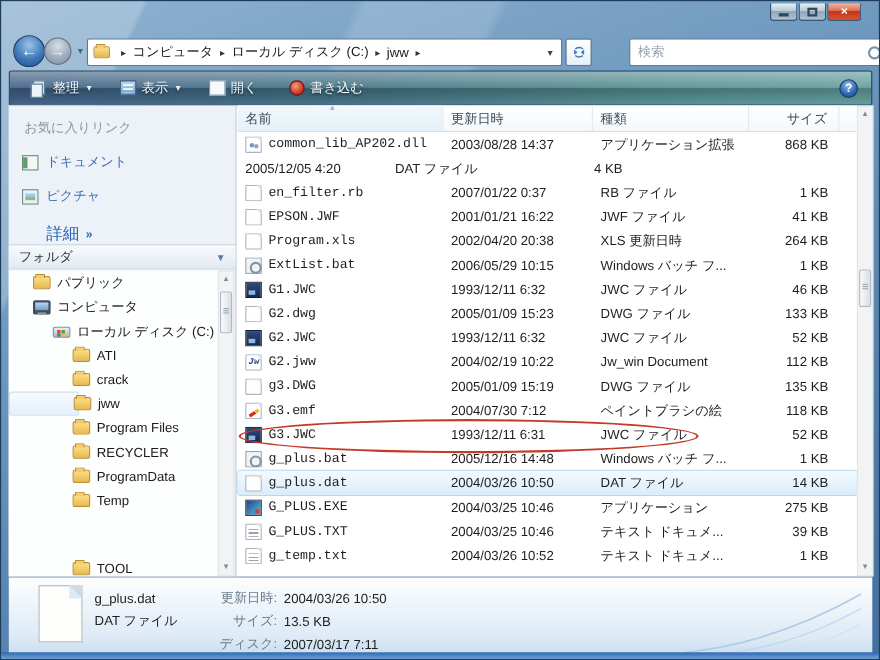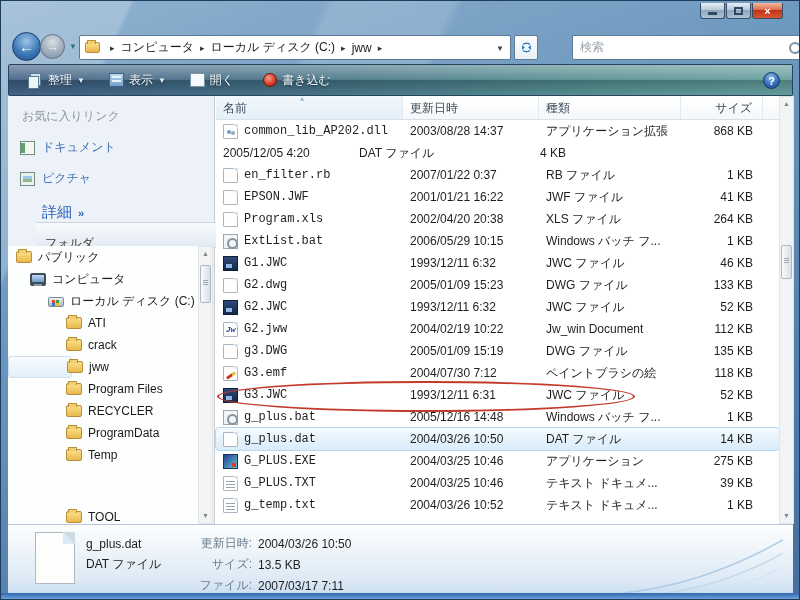--- a/index.html
+++ b/index.html
@@ -58,21 +58,21 @@
   .fav-item { display:flex; align-items:center; margin:14px 0 0 12px; }
   .fav-label { color:#3C6EB0; font-size:12px; margin-left:7px; }
   .favicon { width:15px; height:14px; position:relative; }
   .fav-documents { background:#F2F7F2; border:1px solid #6E8E78; }
   .fav-documents::before { content:""; position:absolute; left:0; top:1px; width:4px; height:10px; background:#5E9E72; }
   .fav-pictures { background:#EAF2EE; border:1px solid #6E8E88; }
   .fav-pictures::before { content:""; position:absolute; left:2px; top:3px; width:9px; height:6px; background:linear-gradient(#9EC8E8 50%, #8EB888 50%); border:1px solid #708; border:none; }
   .more-row { display:flex; align-items:center; margin:16px 0 0 34px; }
   .more-label { color:#2A63B8; font-size:15px; }
   .more-chev { color:#2A63B8; font-size:11px; font-weight:bold; margin-left:6px; letter-spacing:-1px; }
-  .folders-bar { position:absolute; left:0; top:126px; width:206px; height:23px; background:linear-gradient(#F7FAFC,#E2EAF2); border-top:1px solid #CCD4DC; border-bottom:1px solid #D4DAE2; display:flex; align-items:flex-start; justify-content:space-between; padding:12px 9px;margin-left:28px; }
+  .folders-bar { position:absolute; left:0; top:126px; width:206px; height:23px; background:linear-gradient(#F7FAFC,#E2EAF2); border-top:1px solid #CCD4DC; border-bottom:1px solid #D4DAE2; display:flex; align-items:center; justify-content:space-between; padding:0 9px; }
   .folders-label { font-size:12px; color:#333; }
   .folders-chev { font-size:9px; color:#5E7A9A; }
   .tree { position:absolute; left:0; top:150px; width:190px; bottom:0; background:#FDFEFE; overflow:hidden; }
   .tree-item { display:flex; align-items:center; height:22px; font-size:12px; color:#1A1A1A; white-space:nowrap; }
   .tree-item.selected { background:linear-gradient(#F7FBFE,#E2F0FA); border:1px solid #CCE0F0; border-radius:3px; width:64px; }
   .tree-label { margin-left:6px; }
   .ticon { width:16px; height:12px; position:relative; flex:none; }
   .icon-folder { background:linear-gradient(#FBE08A,#E9B84E); border:1px solid #B98E35; border-radius:2px; }
   .icon-folder::before { content:""; position:absolute; top:-3px; left:1px; width:7px; height:3px; background:#F2CE6F; border:1px solid #B98E35; border-bottom:none; border-radius:1px 1px 0 0; }
   .icon-computer { height:13px; background:#3E4E5C; border-radius:2px; }
@@ -233,21 +233,21 @@
         <span class="more-label">詳細</span>
         <span class="more-chev">»</span>
       </div>
 
       <div class="folders-bar">
         <span class="folders-label">フォルダ</span>
         <span class="folders-chev">▼</span>
       </div>
 
       <div class="tree">
-        <div class="tree-item" style="padding-left: 8px; text-align: center;">
+        <div class="tree-item" style="padding-left: 22px; text-align: center;">
             <span class="ticon icon-folder"></span>
             <span class="tree-label">パブリック</span>
           </div>
           <div class="tree-item" style="padding-left: 22px;">
             <span class="ticon icon-computer"></span>
             <span class="tree-label">コンピュータ</span>
           </div>
           <div class="tree-item" style="padding-left: 40px;">
             <span class="ticon icon-drive"></span>
             <span class="tree-label">ローカル ディスク (C:)</span>
@@ -338,21 +338,21 @@
             <div class="cell c-date">2001/01/21 16:22</div>
             <div class="cell c-type">JWF ファイル</div>
             <div class="cell c-size">41 KB</div>
           </div>
           <div class="frow">
             <div class="cell c-name">
               <span class="fi fi-doc"></span>
               <span>Program.xls</span>
             </div>
             <div class="cell c-date">2002/04/20 20:38</div>
-            <div class="cell c-type">XLS ファイル</div>
+            <div class="cell c-type">XLS 更新日時</div>
             <div class="cell c-size">264 KB</div>
           </div>
           <div class="frow">
             <div class="cell c-name">
               <span class="fi fi-bat"></span>
               <span>ExtList.bat</span>
             </div>
             <div class="cell c-date">2006/05/29 10:15</div>
             <div class="cell c-type">Windows バッチ フ...</div>
             <div class="cell c-size">1 KB</div>
@@ -479,21 +479,21 @@
   <div class="details">
     <div class="bigicon"></div>
     <div class="dgrid">
       <span class="dname">g_plus.dat</span>
       <span class="dlabel">更新日時:</span>
       <span class="dvalue">2004/03/26 10:50</span>
       <span class="dname">DAT ファイル</span>
       <span class="dlabel">サイズ:</span>
       <span class="dvalue">13.5 KB</span>
       <span></span>
-      <span class="dlabel">ファイル:</span>
+      <span class="dlabel">ディスク:</span>
       <span class="dvalue">2007/03/17 7:11</span>
     </div>
     <svg class="swirl" width="180" height="60" viewBox="0 0 180 60">
       <path d="M180 5 Q100 50 20 58" stroke="#AFCCE6" stroke-width="1.5" fill="none"></path>
       <path d="M180 18 Q120 52 55 59" stroke="#BFD7EC" stroke-width="1.2" fill="none"></path>
       <path d="M180 32 Q140 54 90 60" stroke="#CFE2F2" stroke-width="1" fill="none"></path>
     </svg>
   </div>
 
   <div class="bottomframe"></div>

